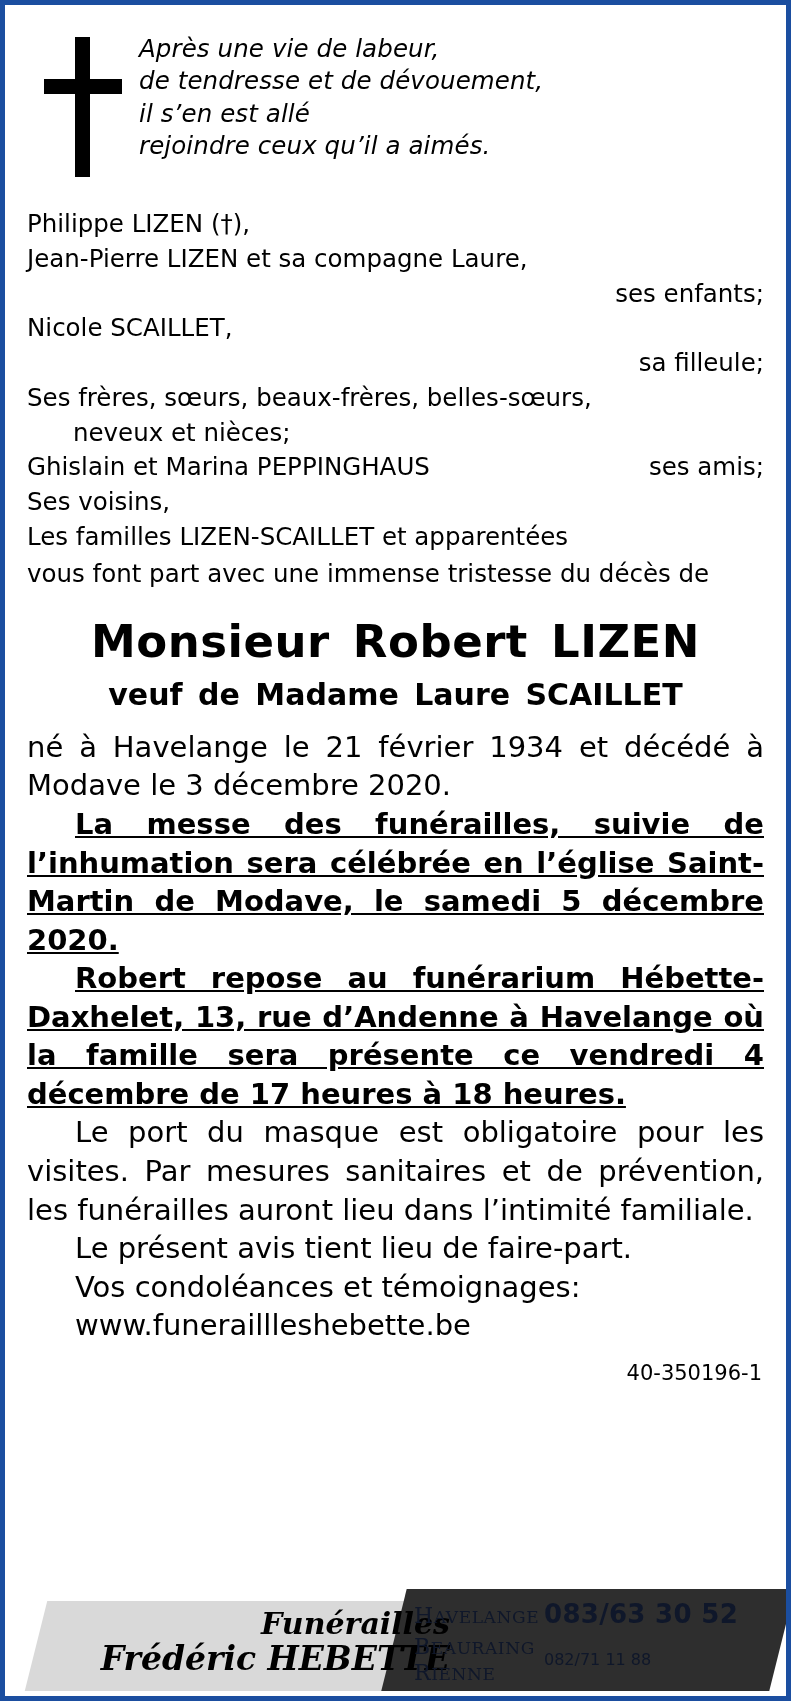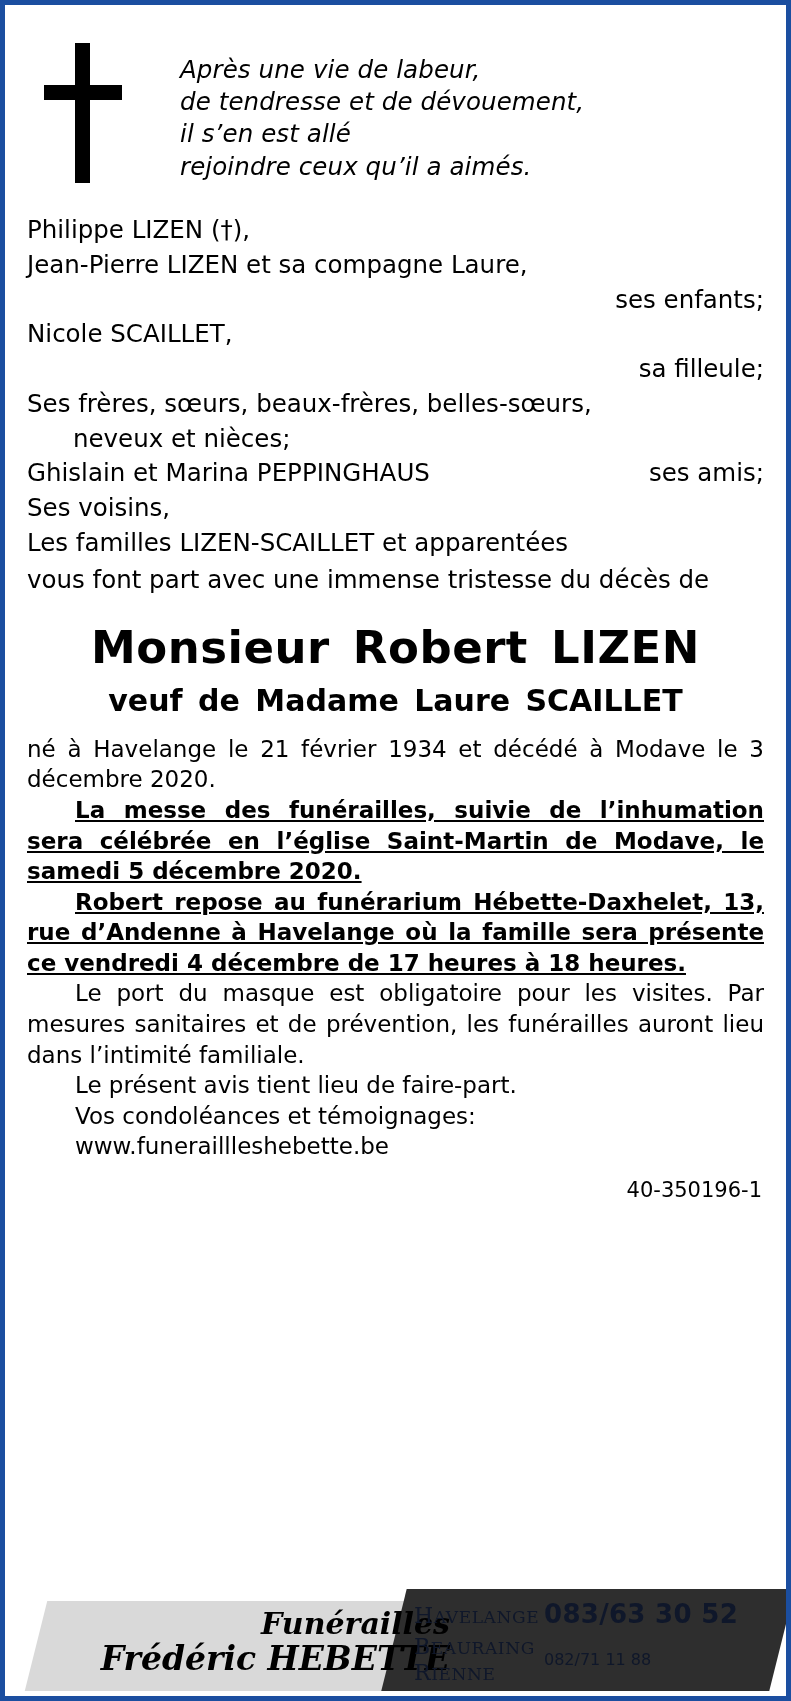--- a/index.html
+++ b/index.html
@@ -26,23 +26,22 @@
   .inner {
     position: absolute;
     left: 0; right: 0; top: 0; bottom: 0;
     padding: 14px 22px 0 22px;
     box-sizing: border-box;
   }
 
   
   .top-block {
     display: flex;
-    align-items: flex-end;
-    margin-top: 18px;
-    gap: 41px;
+    align-items: flex-start;
+    margin-top: 12px;
   }
   .cross-wrap {
     width: 112px;
     flex: 0 0 112px;
     display: flex;
     justify-content: center;
     padding-top: 6px;
   }
   .cross {
     position: relative;
@@ -118,21 +117,21 @@
     margin-top: 12px;
     text-align: center;
     font-weight: bold;
     font-size: 30px;
     word-spacing: 5px;
   }
 
   
   .body-text {
     margin-top: 16px;
-    font-size: 23px;
+    font-size: 29px;
     line-height: 1.33;
   }
   .body-text p {
     margin: 0 0 0 0;
     text-align: justify;
     text-align-last: left;
   }
   .body-text p.indent-p { text-indent: 48px; }
   .body-text p.bold { font-weight: bold; text-decoration: underline; }
   .body-text p.plain { margin-top: 2px; }

